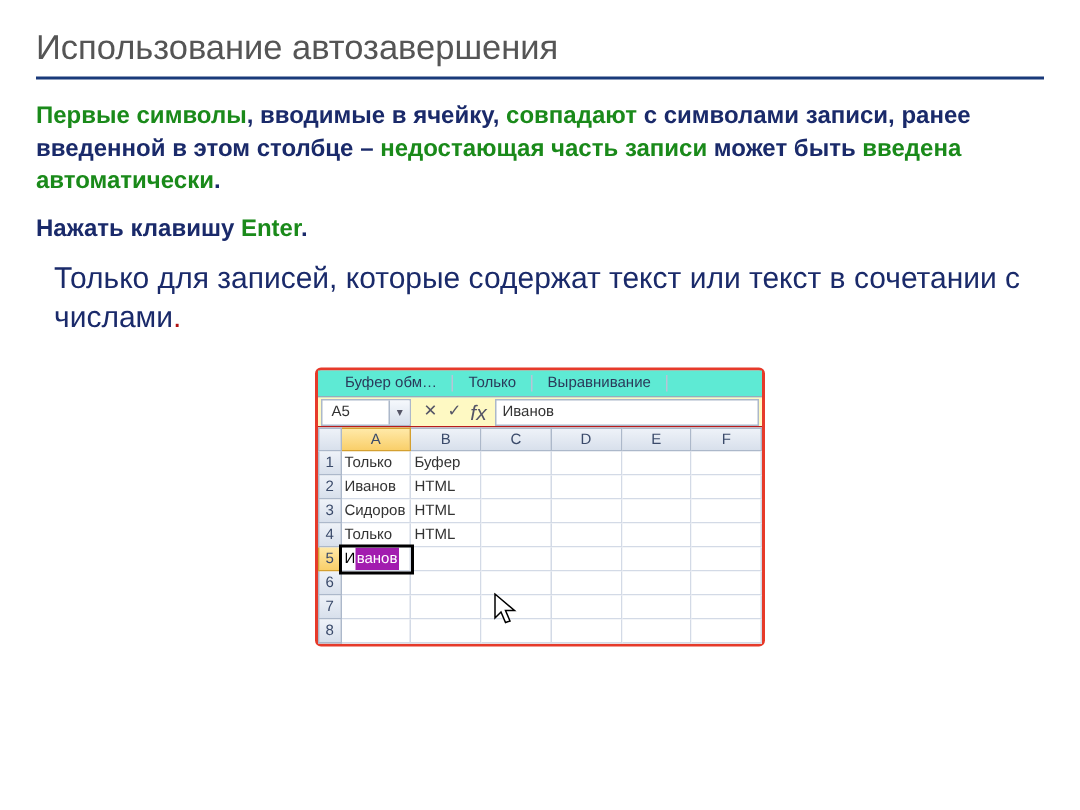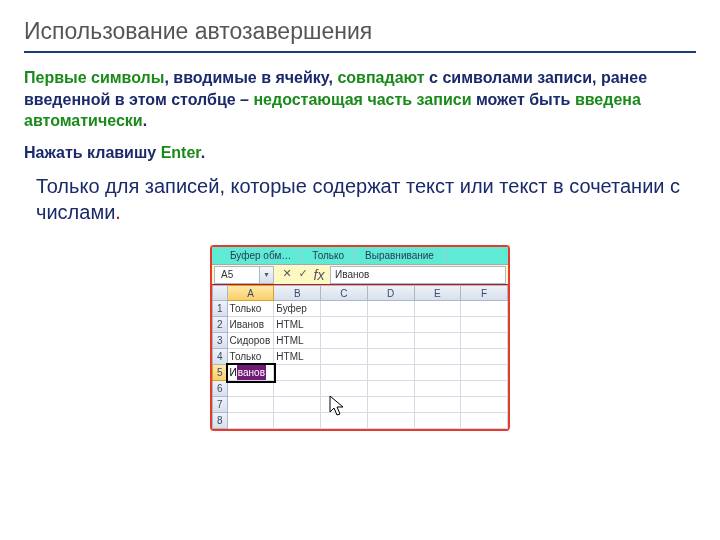--- a/index.html
+++ b/index.html
@@ -170,21 +170,21 @@
   .active-cell {
     position: relative;
     outline: 2px solid #000;
     background: #fff;
     padding: 0 2px;
     display: flex;
     align-items: center;
   }
   .typed { color: #000; }
   .suggest {
-    background: #701a75;
+    background: #a21caf;
     color: #fff;
     padding: 0 1px;
   }
   .cursor-icon {
     position: absolute;
     left: 116px;
     top: 148px;
     pointer-events: none;
   }
 </style>

